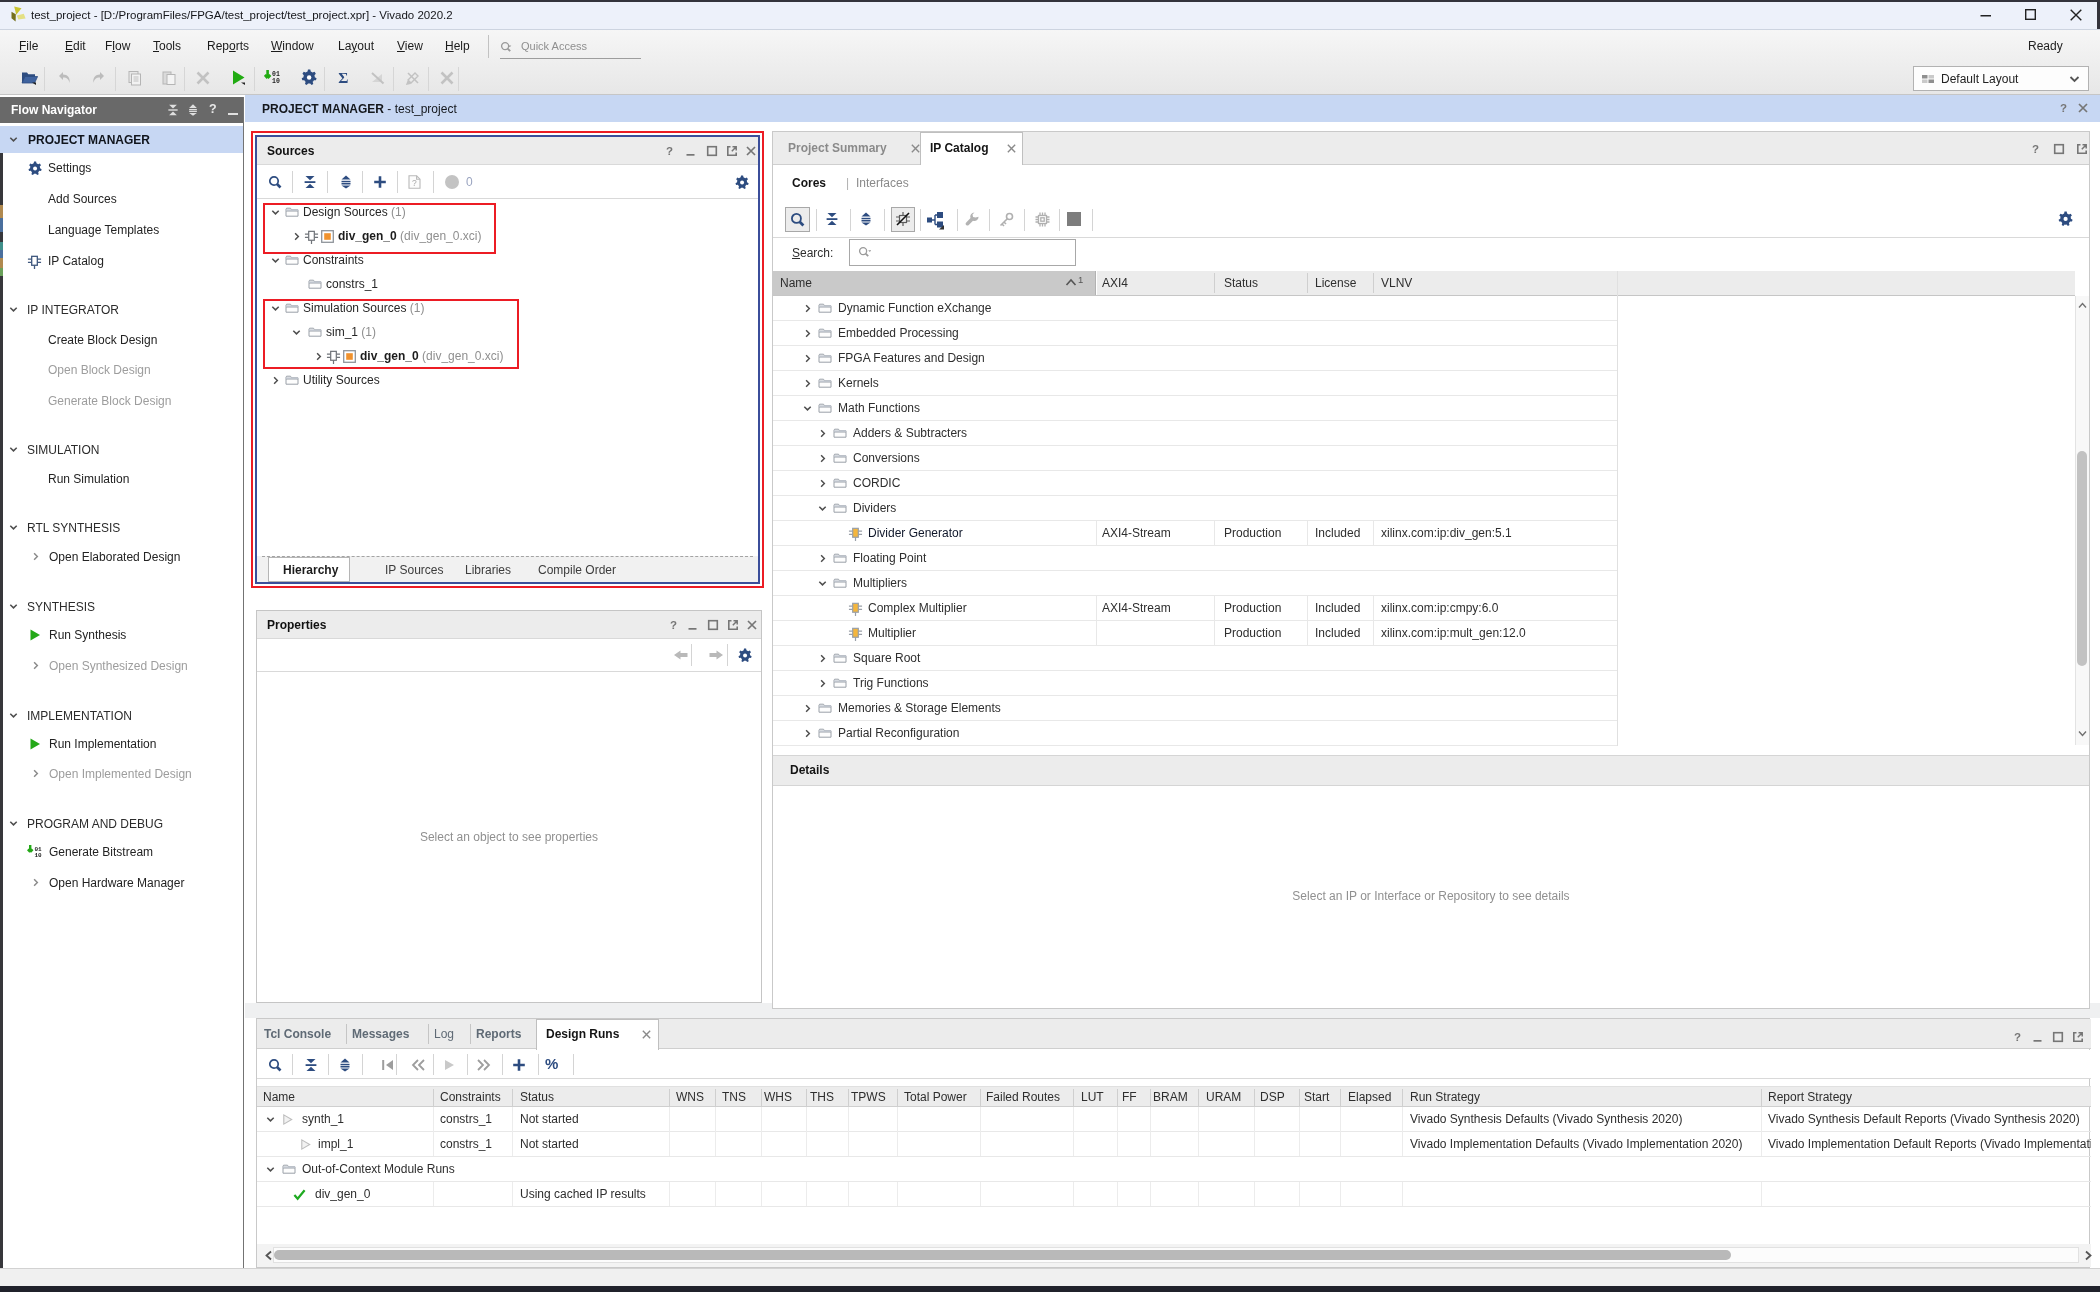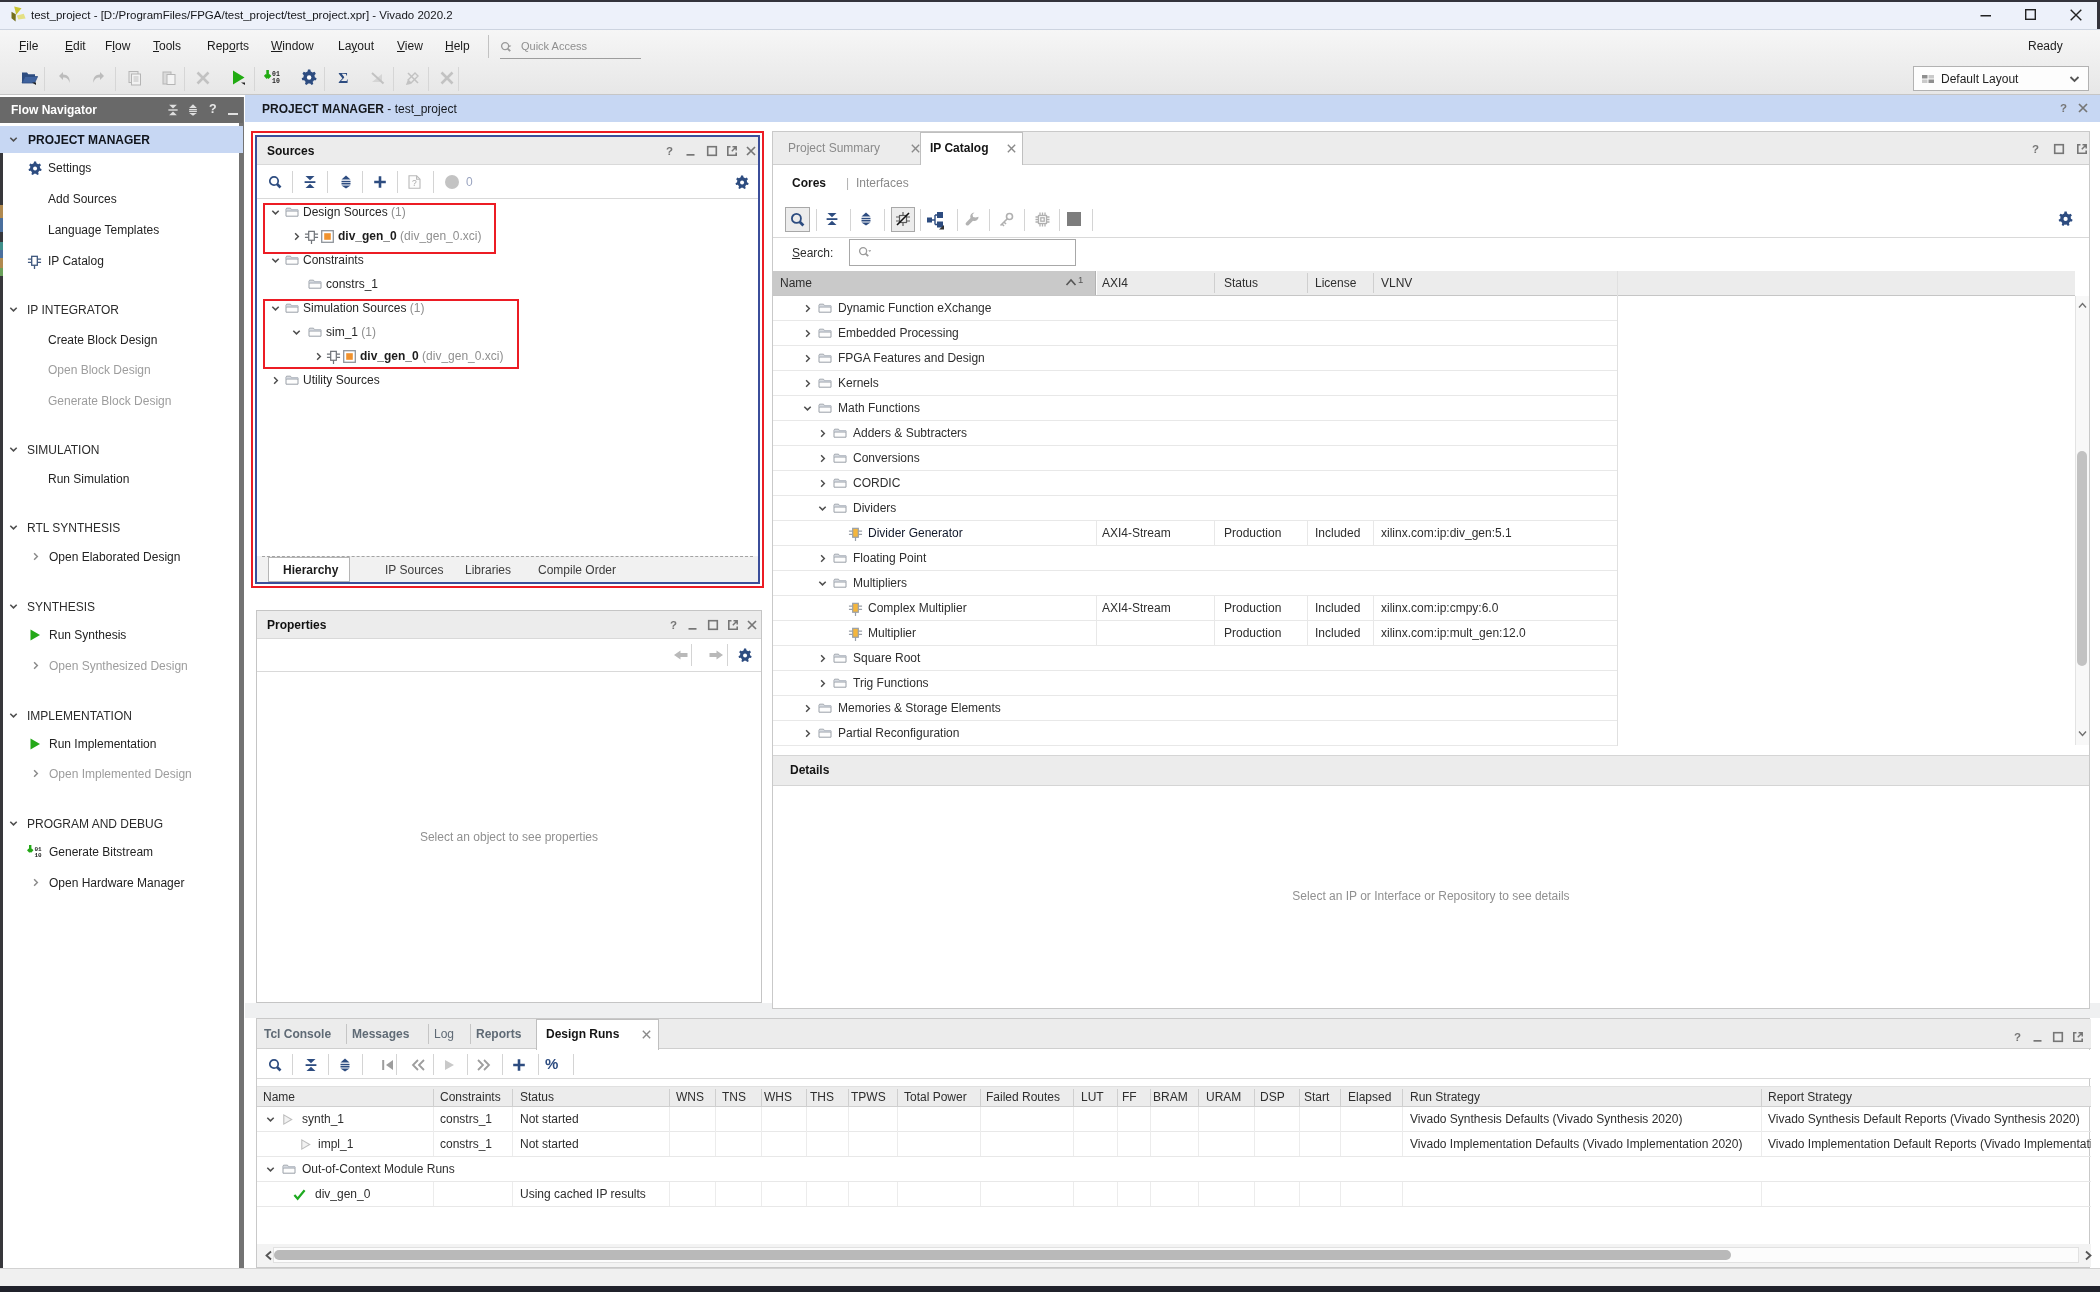--- a/index.html
+++ b/index.html
@@ -220,21 +220,21 @@
         <rect x="1" y="6.5" width="5.5" height="3.5" fill="#c9c9c9"></rect>
         <rect x="7.5" y="6.5" width="5.5" height="3.5" fill="#8f8f8f"></rect>
       </svg>
    <span style="margin-left:6px;color:#222">Default Layout</span>
    <svg style="margin-left:auto;margin-right:8px" width="11" height="8" viewBox="0 0 11 8">
         <path d="M1.5 2 L5.5 6 L9.5 2" fill="none" stroke="#555" stroke-width="1.8"></path>
       </svg>
  </div>
 </div>
 
-<div class="p" id="flownav" style="left:0;top:97px;width:244px;height:1171px;background:#fff;border-right:5px solid #737373">
+<div class="p" id="flownav" style="left:0;top:97px;width:244px;height:1171px;background:#fff;border-right:1px solid #737373">
  <div class="p" style="left:0;top:0;width:243px;height:26px;background:#696969">
   <span class="p" style="left:11px;top:6px;color:#fff;font-weight:bold">Flow Navigator</span>
   <svg class="p" style="left:167px;top:7px" width="12" height="12" viewBox="0 0 14 14">
         <path d="M2.5 1 L11.5 1 L7 5.2 Z" fill="#e0e0e0"></path>
         <rect x="1.6" y="6.2" width="10.8" height="1.6" fill="#e0e0e0"></rect>
         <path d="M2.5 13 L11.5 13 L7 8.8 Z" fill="#e0e0e0"></path>
       </svg>
   <svg class="p" style="left:187px;top:7px" width="12" height="12" viewBox="0 0 14 14">
         <path d="M2.5 4.6 L11.5 4.6 L7 0.4 Z" fill="#e0e0e0"></path>
         <rect x="2.5" y="5.8" width="9" height="1.4" fill="#e0e0e0"></rect>
@@ -674,21 +674,21 @@
   <div class="p" style="left:16px;top:3px;width:1806px;height:16px;background:#fcfcfc;border:1px solid #e1e1e1"></div>
   <div class="p" style="left:17px;top:6px;width:1457px;height:10px;background:#b9b9b9;border-radius:5px"></div>
   <svg class="p" style="left:1826px;top:6px" width="10" height="11" viewBox="0 0 10 11">
         <path d="M3 1.5 L7.5 5.5 L3 9.5" fill="none" stroke="#555" stroke-width="1.8"></path>
       </svg>
  </div>
 </div>
 
 <div class="p" id="right" style="left:772px;top:131px;width:1318px;height:878px;background:#fff;border:1px solid #c9c9c9">
     <div class="p" style="left:0;top:0;width:1316px;height:33px;background:#ececec;border-bottom:1px solid #cfcfcf"></div>
-    <span class="p" style="left:15px;top:9px;color:#8a8a8a;font-weight:normal">Project Summary</span>
+    <span class="p" style="left:15px;top:9px;color:#8a8a8a;font-weight:bold">Project Summary</span>
     <svg class="p" style="left:137px;top:11px" width="11" height="11" viewBox="0 0 12 12">
       <path d="M2 2 L10 10 M10 2 L2 10" stroke="#8a8a8a" stroke-width="1.5"></path>
     </svg>
     <div class="p" style="left:147px;top:0;width:103px;height:33px;background:#fff;border:1px solid #bfbfbf;border-bottom:none"></div>
     <span class="p b" style="left:157px;top:9px;color:#141414">IP Catalog</span>
     <svg class="p" style="left:233px;top:11px" width="11" height="11" viewBox="0 0 12 12">
       <path d="M2 2 L10 10 M10 2 L2 10" stroke="#8a8a8a" stroke-width="1.5"></path>
     </svg>
     <svg class="p" style="left:1257px;top:11px" width="12" height="12">
       <use href="#qm"></use>

